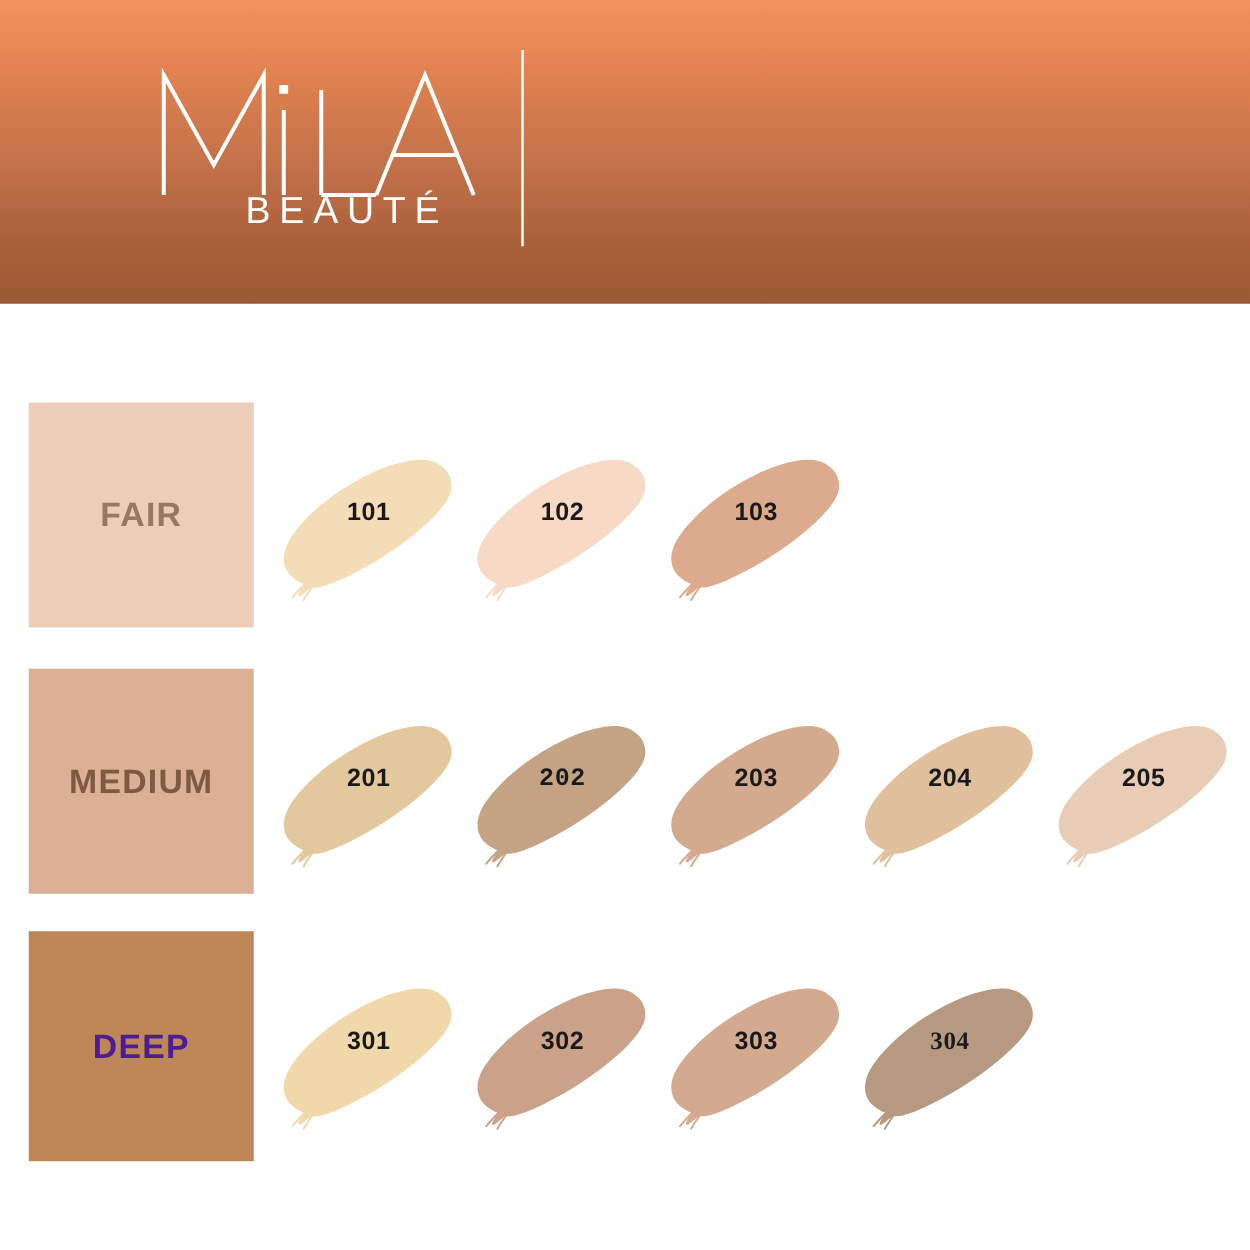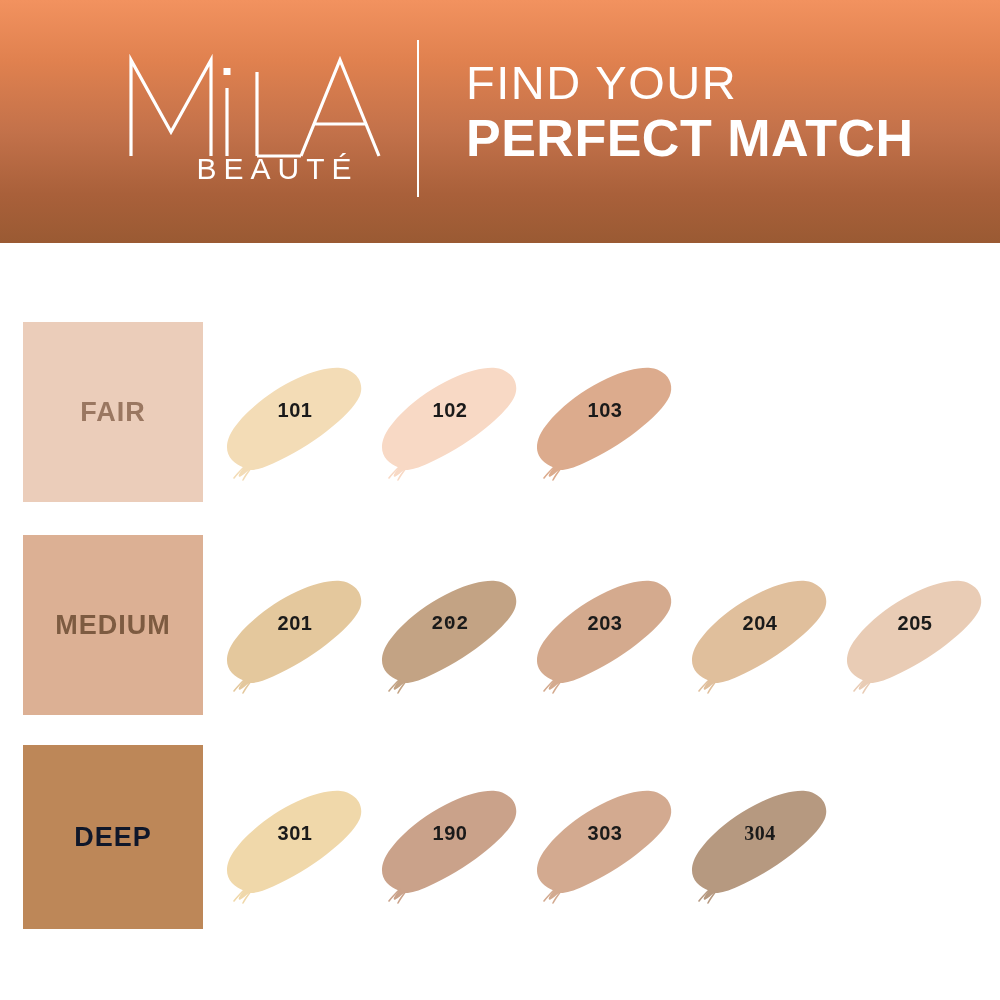--- a/index.html
+++ b/index.html
@@ -165,24 +165,20 @@
         </g>
 
         <rect x="118.5" y="22" width="7" height="7" fill="#ffffff"></rect>
       </svg>
     </div>
     <div id="logo-subtext">BEAUTÉ</div>
   </div>
 
   <div id="header-divider"></div>
 
-  <div id="headline-block">
-    <div id="headline-line1">FIND YOUR</div>
-    <div id="headline-line2">PERFECT MATCH</div>
-  </div>
 
 </div>
 
 <div id="shade-chart">
     <div class="shade-row" style="top: 79px; height: 180px; padding-left: 16px;">
       <div class="category-block" style="top: 0px; height: 180px; background: rgb(235, 205, 186);">
         <span class="category-label" style="color: rgb(154, 119, 97);">FAIR</span>
       </div>
       <div class="swatch-strip" style="left: 215px; width: 465px;">
         <div class="swatch" style="left: 0px; top: 40px;">
@@ -245,36 +241,36 @@
           <svg viewBox="0 0 160 135" width="160" height="135">
             <path d="M137.5 10.5 C145.5 15.5 148.5 25.5 144.5 34.5 C140.0 44.5 128.0 56.5 112.0 69.0 C96.0 81.5 76.0 93.5 58.0 101.5 C48.0 106.0 40.0 108.5 34.0 108.0 C31.0 110.5 28.0 113.0 25.5 114.5 C24.0 115.4 23.2 114.2 24.0 112.6 C25.2 110.2 27.0 107.6 28.6 105.4 C24.0 103.6 20.0 101.2 17.0 98.0 C12.0 92.6 10.5 85.0 13.5 76.5 C16.5 68.0 24.0 58.5 34.0 49.0 C47.0 36.5 64.5 24.5 82.0 16.5 C99.0 8.8 114.5 5.0 125.5 6.0 C130.5 6.5 134.5 8.2 137.5 10.5 Z" fill="#E9CCB5"></path>
             <path d="M30 104 C26 108 22 112 19 116 M36 106 C33 110 30 114 28 118" stroke="#E9CCB5" stroke-width="1.6" fill="none" stroke-linecap="round"></path>
           </svg>
           <div class="swatch-code">205</div>
         </div>
       </div>
     </div>
     <div class="shade-row" style="top: 502px; height: 184px;">
       <div class="category-block" style="top: 0px; height: 184px; background: rgb(189, 135, 88);">
-        <span class="category-label" style="color: #0f172a;">DEEP</span>
+        <span class="category-label" style="color: #4c1d95;">DEEP</span>
       </div>
       <div class="swatch-strip" style="left: 215px; width: 620px;">
         <div class="swatch" style="left: 0px; top: 40px;">
           <svg viewBox="0 0 160 135" width="160" height="135">
             <path d="M137.5 10.5 C145.5 15.5 148.5 25.5 144.5 34.5 C140.0 44.5 128.0 56.5 112.0 69.0 C96.0 81.5 76.0 93.5 58.0 101.5 C48.0 106.0 40.0 108.5 34.0 108.0 C31.0 110.5 28.0 113.0 25.5 114.5 C24.0 115.4 23.2 114.2 24.0 112.6 C25.2 110.2 27.0 107.6 28.6 105.4 C24.0 103.6 20.0 101.2 17.0 98.0 C12.0 92.6 10.5 85.0 13.5 76.5 C16.5 68.0 24.0 58.5 34.0 49.0 C47.0 36.5 64.5 24.5 82.0 16.5 C99.0 8.8 114.5 5.0 125.5 6.0 C130.5 6.5 134.5 8.2 137.5 10.5 Z" fill="#F0D8AA"></path>
             <path d="M30 104 C26 108 22 112 19 116 M36 106 C33 110 30 114 28 118" stroke="#F0D8AA" stroke-width="1.6" fill="none" stroke-linecap="round"></path>
           </svg>
           <div class="swatch-code">301</div>
         </div>
         <div class="swatch" style="left: 155px; top: 40px;">
           <svg viewBox="0 0 160 135" width="160" height="135">
             <path d="M137.5 10.5 C145.5 15.5 148.5 25.5 144.5 34.5 C140.0 44.5 128.0 56.5 112.0 69.0 C96.0 81.5 76.0 93.5 58.0 101.5 C48.0 106.0 40.0 108.5 34.0 108.0 C31.0 110.5 28.0 113.0 25.5 114.5 C24.0 115.4 23.2 114.2 24.0 112.6 C25.2 110.2 27.0 107.6 28.6 105.4 C24.0 103.6 20.0 101.2 17.0 98.0 C12.0 92.6 10.5 85.0 13.5 76.5 C16.5 68.0 24.0 58.5 34.0 49.0 C47.0 36.5 64.5 24.5 82.0 16.5 C99.0 8.8 114.5 5.0 125.5 6.0 C130.5 6.5 134.5 8.2 137.5 10.5 Z" fill="#CAA28A"></path>
             <path d="M30 104 C26 108 22 112 19 116 M36 106 C33 110 30 114 28 118" stroke="#CAA28A" stroke-width="1.6" fill="none" stroke-linecap="round"></path>
           </svg>
-          <div class="swatch-code">190</div>
+          <div class="swatch-code">302</div>
         </div>
         <div class="swatch" style="left: 310px; top: 40px;">
           <svg viewBox="0 0 160 135" width="160" height="135">
             <path d="M137.5 10.5 C145.5 15.5 148.5 25.5 144.5 34.5 C140.0 44.5 128.0 56.5 112.0 69.0 C96.0 81.5 76.0 93.5 58.0 101.5 C48.0 106.0 40.0 108.5 34.0 108.0 C31.0 110.5 28.0 113.0 25.5 114.5 C24.0 115.4 23.2 114.2 24.0 112.6 C25.2 110.2 27.0 107.6 28.6 105.4 C24.0 103.6 20.0 101.2 17.0 98.0 C12.0 92.6 10.5 85.0 13.5 76.5 C16.5 68.0 24.0 58.5 34.0 49.0 C47.0 36.5 64.5 24.5 82.0 16.5 C99.0 8.8 114.5 5.0 125.5 6.0 C130.5 6.5 134.5 8.2 137.5 10.5 Z" fill="#D3AA90"></path>
             <path d="M30 104 C26 108 22 112 19 116 M36 106 C33 110 30 114 28 118" stroke="#D3AA90" stroke-width="1.6" fill="none" stroke-linecap="round"></path>
           </svg>
           <div class="swatch-code">303</div>
         </div>
         <div class="swatch" style="left: 465px; top: 40px; font-family: Liberation Serif, serif;">
           <svg viewBox="0 0 160 135" width="160" height="135">

